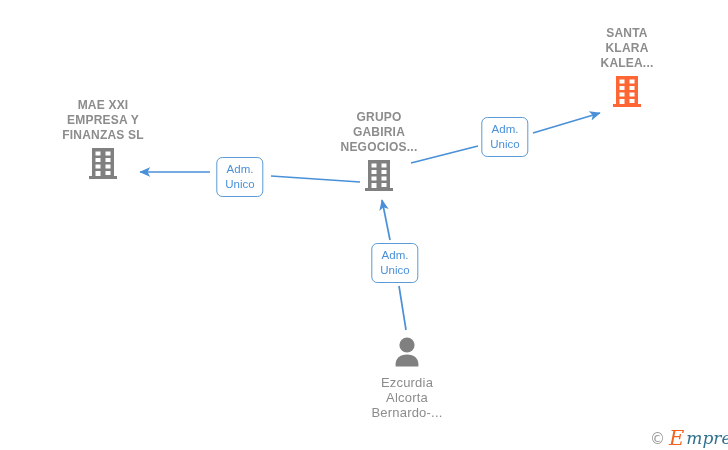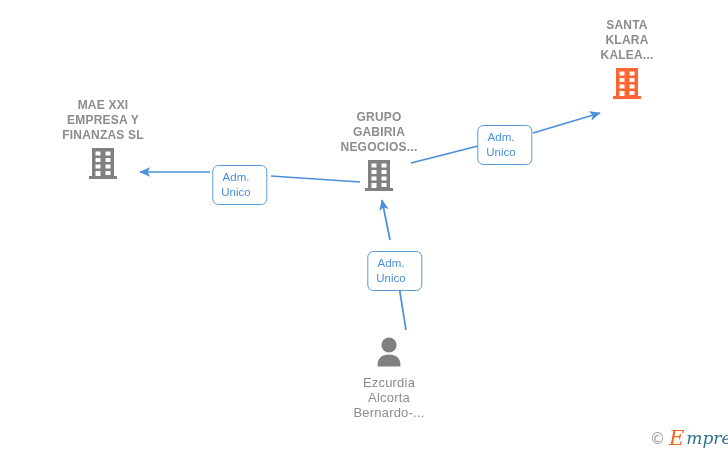--- a/index.html
+++ b/index.html
@@ -60,24 +60,23 @@
   .edge-label {
     position: absolute;
     box-sizing: border-box;
     border: 1.6px solid #5b9bd5;
     border-radius: 6px;
     background: #ffffff;
     color: #4a90d9;
     font-size: 11.5px;
     line-height: 15px;
     text-align: center;
-    padding: 4px 16px 4px 8px;
+    padding: 4px 8px 4px 8px;
     white-space: pre-line;
     transform: translate(-50%, -50%);
-    margin-top: 8px;
   }
 
   
   #watermark {
     position: absolute;
     display: flex;
     align-items: center;
     gap: 4px;
     white-space: nowrap;
   }
@@ -163,41 +162,41 @@
         <rect x="17.5" y="12" width="5" height="4" fill="#ffffff"></rect>
         <rect x="7.5" y="18.5" width="5" height="4" fill="#ffffff"></rect>
         <rect x="17.5" y="18.5" width="5" height="4" fill="#ffffff"></rect>
         <rect x="7.5" y="25" width="5" height="5" fill="#ffffff"></rect>
         <rect x="17.5" y="25" width="5" height="4" fill="#ffffff"></rect>
         <rect x="1" y="30" width="28" height="3" fill="#808080"></rect>
       </svg>
     </span>
   </div>
 
-  <div class="node label-top" style="left:627px; top:18px;">
+  <div class="node label-top" style="left:627px; top:26px;">
     <div class="node-label company">SANTA
 KLARA
 KALEA...</div>
     <span class="node-icon">
       <svg width="30" height="34" viewBox="0 0 30 34" xmlns="http://www.w3.org/2000/svg">
         <rect x="4" y="2" width="22" height="28" fill="#ff6633"></rect>
         <rect x="7.5" y="5.5" width="5" height="4" fill="#ffffff"></rect>
         <rect x="17.5" y="5.5" width="5" height="4" fill="#ffffff"></rect>
         <rect x="7.5" y="12" width="5" height="4" fill="#ffffff"></rect>
         <rect x="17.5" y="12" width="5" height="4" fill="#ffffff"></rect>
         <rect x="7.5" y="18.5" width="5" height="4" fill="#ffffff"></rect>
         <rect x="17.5" y="18.5" width="5" height="4" fill="#ffffff"></rect>
         <rect x="7.5" y="25" width="5" height="5" fill="#ffffff"></rect>
         <rect x="17.5" y="25" width="5" height="4" fill="#ffffff"></rect>
         <rect x="1" y="30" width="28" height="3" fill="#ff6633"></rect>
       </svg>
     </span>
   </div>
 
-  <div class="node label-bottom" style="left:389px; top:336px;">
+  <div class="node label-bottom" style="left:407px; top:336px;">
     <span class="node-icon">
       <svg width="34" height="32" viewBox="0 0 34 32" xmlns="http://www.w3.org/2000/svg">
         <circle cx="17" cy="9" r="7.6" fill="#808080"></circle>
         <path d="M17 18.4c-7.2 0-11.4 4.2-11.4 9.6v2.6h22.8v-2.6c0-5.4-4.2-9.6-11.4-9.6z" fill="#808080"></path>
       </svg>
     </span>
     <div class="node-label person">Ezcurdia
 Alcorta
 Bernardo-...</div>
   </div>

